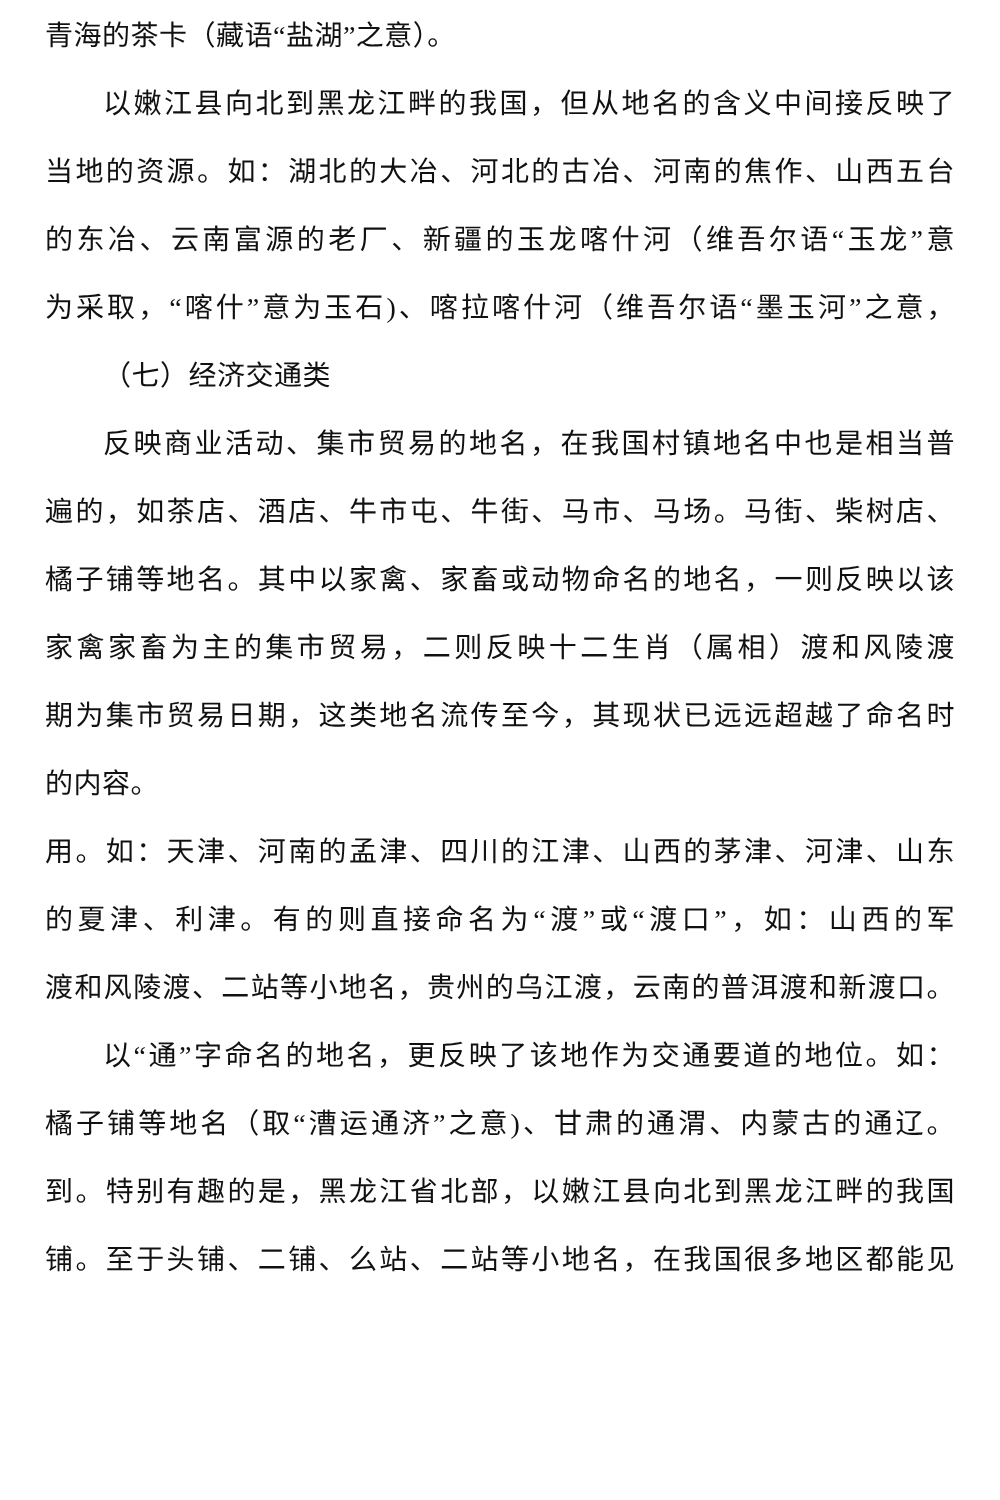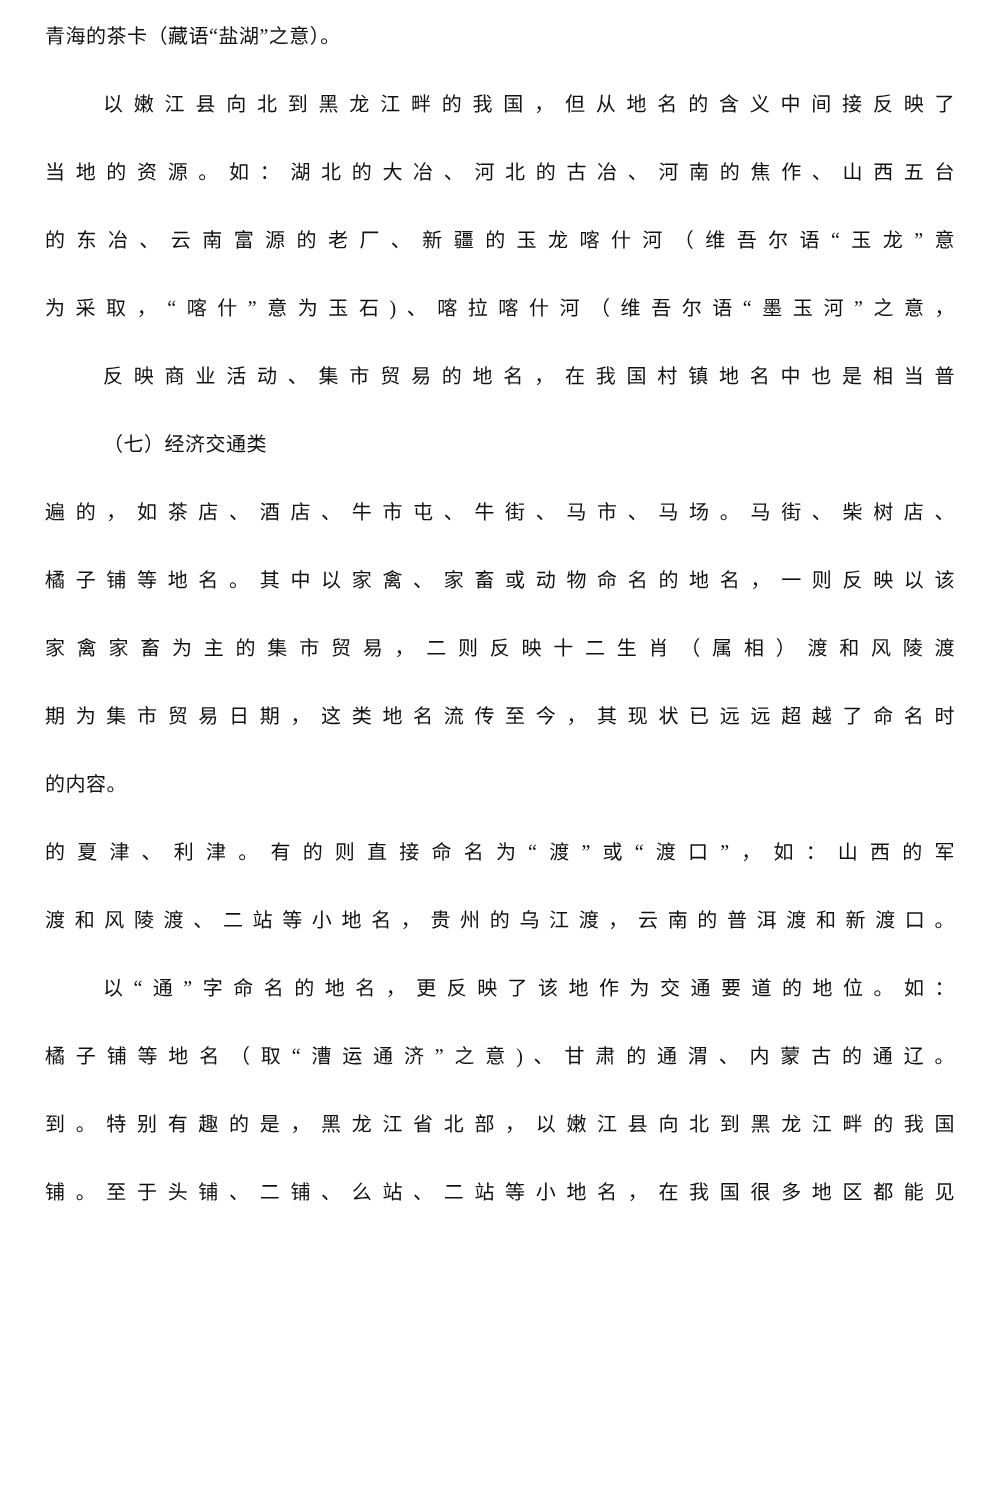--- a/index.html
+++ b/index.html
@@ -14,21 +14,21 @@
     background: #ffffff;
     box-sizing: border-box;
     padding: 2px 45px 0 45px;
     overflow: hidden;
     font-family: "Liberation Serif", "DejaVu Serif", serif;
     color: #111111;
   }
   .line {
     height: 68px;
     line-height: 68px;
-    font-size: 20px;
+    font-size: 28px;
     white-space: nowrap;
     text-align: justify;
     text-align-last: justify;
     text-justify: inter-character;
     letter-spacing: 0.5px;
   }
   .line.short {
     text-align: left;
     text-align-last: left;
   }
@@ -38,26 +38,27 @@
 </style>
 </head>
 <body>
 
 <div class="page">
   <div class="line short">青海的茶卡（藏语“盐湖”之意）。</div>
   <div class="line indent">以嫩江县向北到黑龙江畔的我国，但从地名的含义中间接反映了</div>
   <div class="line">当地的资源。如：湖北的大冶、河北的古冶、河南的焦作、山西五台</div>
   <div class="line">的东冶、云南富源的老厂、新疆的玉龙喀什河（维吾尔语“玉龙”意</div>
   <div class="line">为采取，“喀什”意为玉石)、喀拉喀什河（维吾尔语“墨玉河”之意，</div>
+  <div class="line short indent">（七）经济交通类</div>
   <div class="line indent">反映商业活动、集市贸易的地名，在我国村镇地名中也是相当普</div>
-  <div class="line short indent">（七）经济交通类</div>
   <div class="line">遍的，如茶店、酒店、牛市屯、牛街、马市、马场。马街、柴树店、</div>
   <div class="line">橘子铺等地名。其中以家禽、家畜或动物命名的地名，一则反映以该</div>
   <div class="line">家禽家畜为主的集市贸易，二则反映十二生肖（属相）渡和风陵渡</div>
   <div class="line">期为集市贸易日期，这类地名流传至今，其现状已远远超越了命名时</div>
   <div class="line short">的内容。</div>
+  <div class="line">用。如：天津、河南的孟津、四川的江津、山西的茅津、河津、山东</div>
   <div class="line">的夏津、利津。有的则直接命名为“渡”或“渡口”，如：山西的军</div>
   <div class="line">渡和风陵渡、二站等小地名，贵州的乌江渡，云南的普洱渡和新渡口。</div>
   <div class="line indent">以“通”字命名的地名，更反映了该地作为交通要道的地位。如：</div>
   <div class="line">橘子铺等地名（取“漕运通济”之意)、甘肃的通渭、内蒙古的通辽。</div>
   <div class="line">到。特别有趣的是，黑龙江省北部，以嫩江县向北到黑龙江畔的我国</div>
   <div class="line">铺。至于头铺、二铺、么站、二站等小地名，在我国很多地区都能见</div>
 </div>
 
 </body></html>

